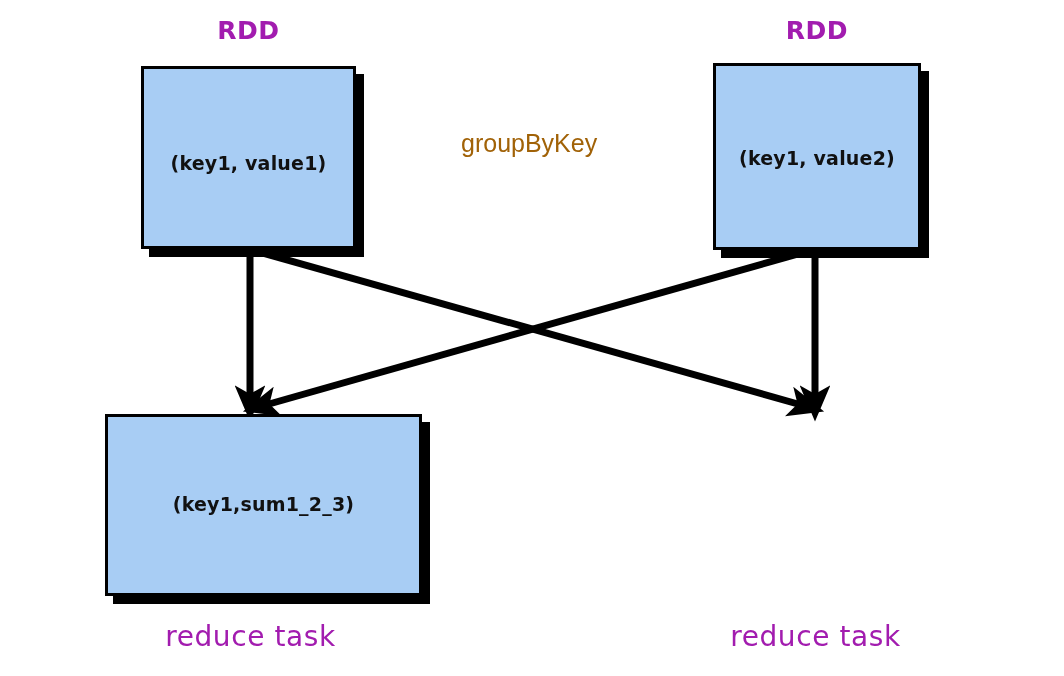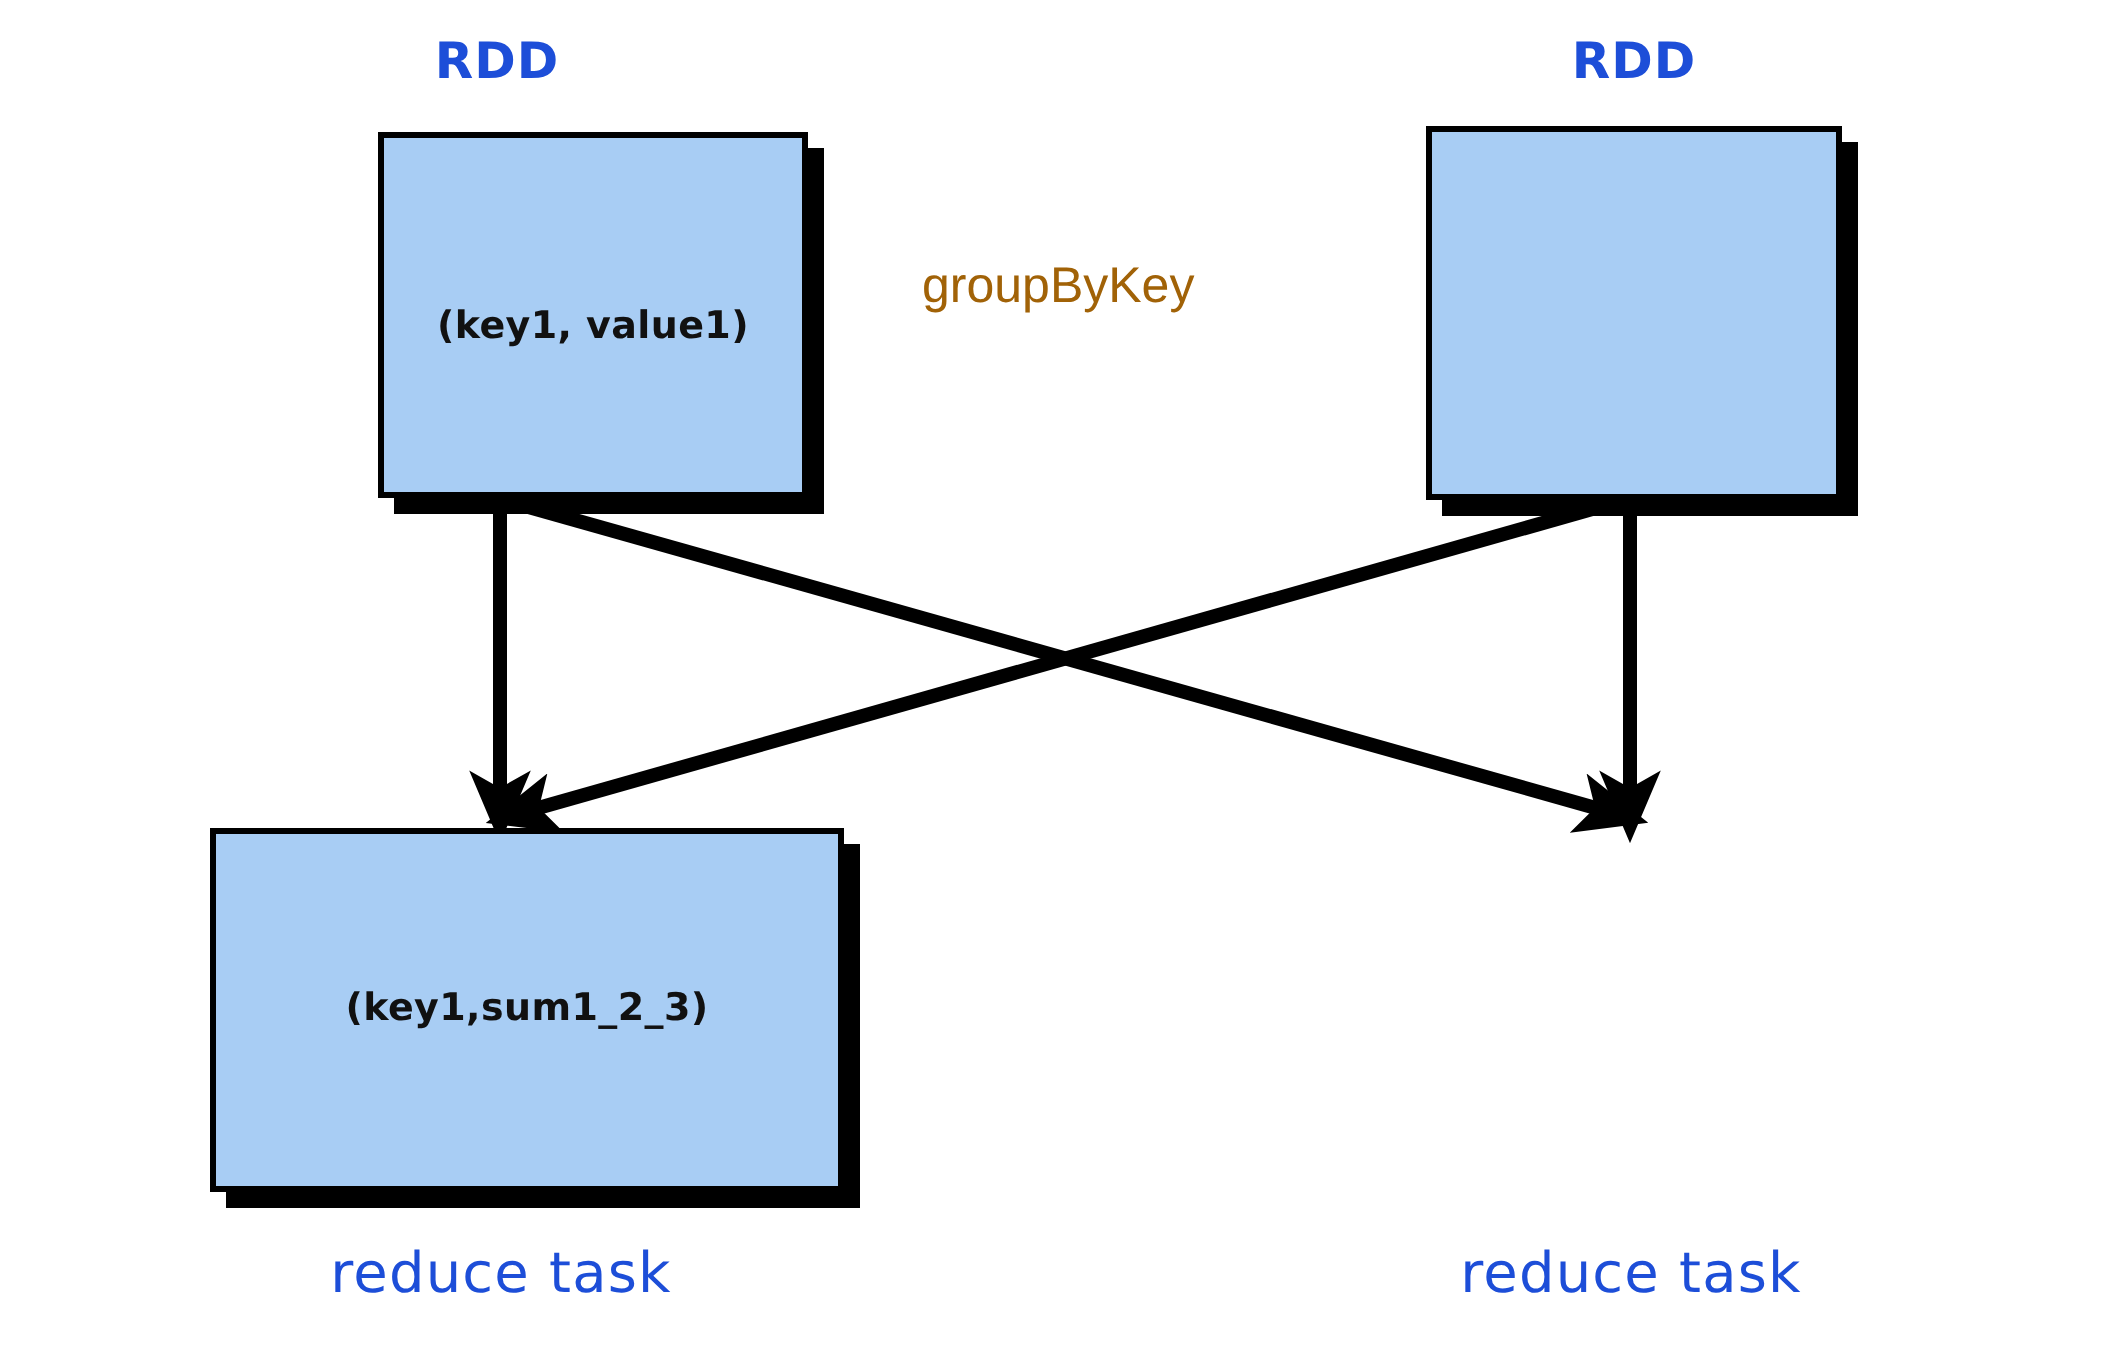--- a/index.html
+++ b/index.html
@@ -58,21 +58,21 @@
   .node.rdd .node-lines {
     margin-top: 12px;
   }
 
   
   .caption {
     position: absolute;
     z-index: 3;
     font-family: "DejaVu Sans", sans-serif;
     font-weight: bold;
-    color: #1d4ed8;
+    color: #a21caf;
     white-space: nowrap;
     text-align: center;
   }
   .caption.title {
     font-size: 25px;
     letter-spacing: 0.5px;
   }
   .caption.task {
     font-size: 28px;
     font-weight: normal;
@@ -106,30 +106,31 @@
 
     <line x1="252" y1="250" x2="812" y2="408" stroke="#000000" stroke-width="7" marker-end="url(#ah)"></line>
 
     <line x1="815" y1="249" x2="815" y2="409" stroke="#000000" stroke-width="7" marker-end="url(#ah)"></line>
 
     <line x1="812" y1="250" x2="255" y2="408" stroke="#000000" stroke-width="7" marker-end="url(#ah)"></line>
   </svg>
 
   <div class="caption title" style="left: 141px; top: 16px; width: 215px;">RDD</div>
 
-  <div class="node rdd" style="left: 141px; top: 66px; width: 215px; height: 183px; margin-left: 48px;">
+  <div class="node rdd" style="left: 141px; top: 66px; width: 215px; height: 183px;">
     <div class="node-lines">
       <div>(key1, value1)</div>
     </div>
   </div>
 
   <div class="caption title" style="left: 713px; top: 16px; width: 208px;">RDD</div>
 
   <div class="node rdd" style="left: 713px; top: 63px; width: 208px; height: 187px;">
     <div class="node-lines" style="margin-top: 4px;">
+      <div>(key1, value2)</div>
     </div>
   </div>
 
   <div class="op-label" style="left: 461px; top: 129px;">groupByKey</div>
 
   <div class="node" style="left: 92px; top: 414px; width: 317px; height: 182px; margin-left: 13px;">
     <div class="node-lines">
       <div>(key1,sum1_2_3)</div>
     </div>
   </div>

